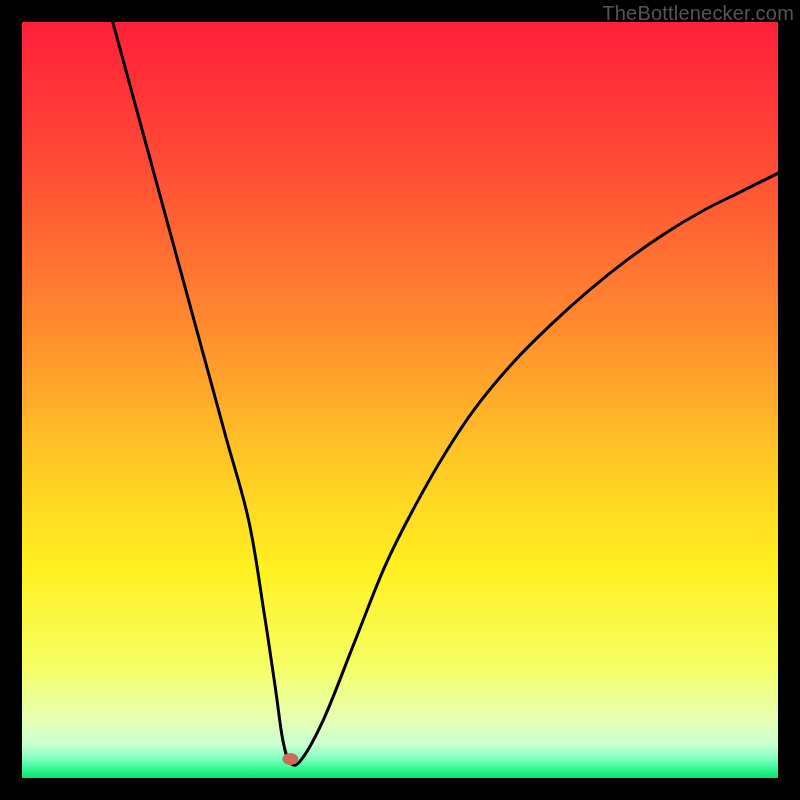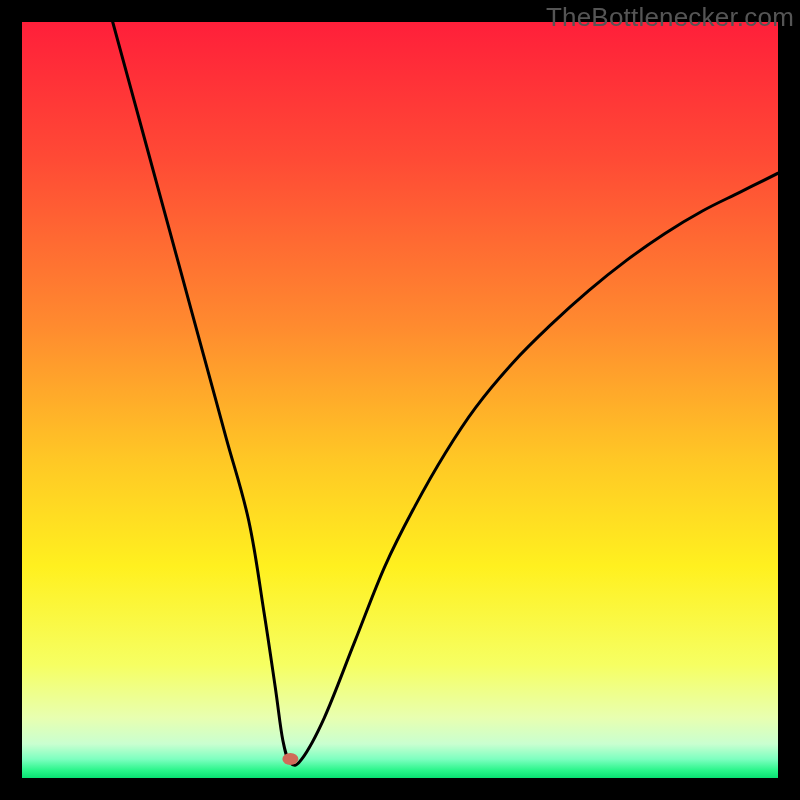--- a/index.html
+++ b/index.html
@@ -23,21 +23,21 @@
     top: 22px;
     width: 756px;
     height: 756px;
     overflow: hidden;
   }
   .watermark {
     position: absolute;
     top: 2px;
     right: 6px;
     color: #555;
-    font-size: 26px;
+    font-size: 20px;
     font-weight: 400;
     letter-spacing: 0.2px;
     z-index: 5;
     user-select: none;
     margin-left: 7px;
   }
   svg { display: block; }
 </style>
 </head>
 <body>

